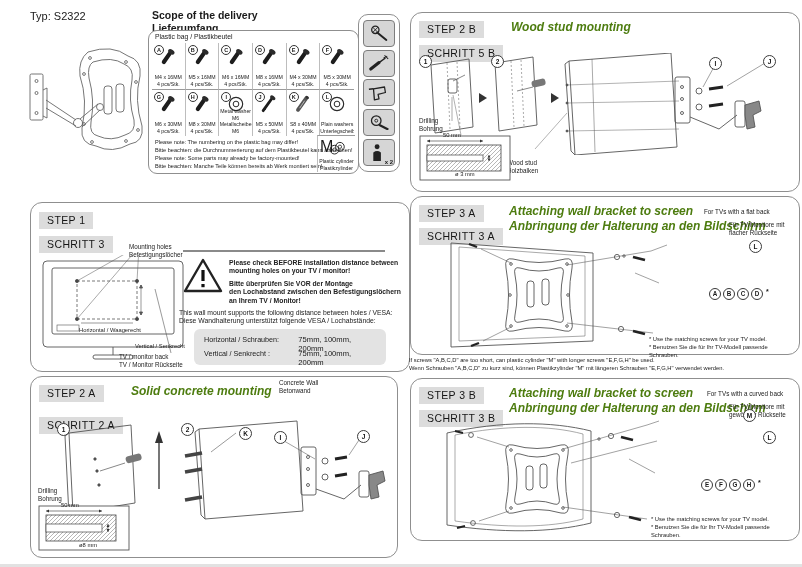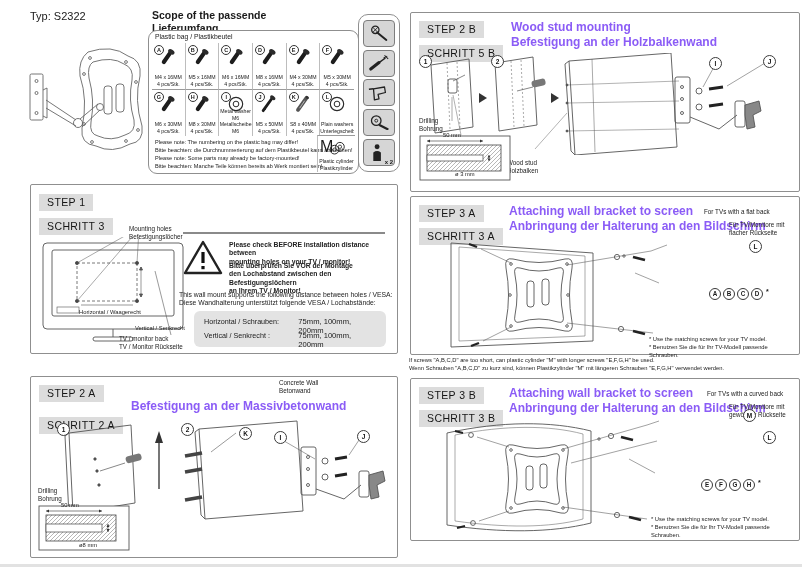--- a/index.html
+++ b/index.html
@@ -1,22 +1,22 @@
 <!DOCTYPE html>
 <html><head>
 <meta charset="utf-8">
 <style>
   html,body{margin:0;padding:0;}
   body{width:802px;height:567px;position:relative;background:#ffffff;
        font-family:"Liberation Sans","DejaVu Sans",sans-serif;color:#1a1a1a;overflow:hidden;}
   .abs{position:absolute;}
-  .panel{position:absolute;border:1.4px solid #8f8f8f;border-radius:2px;background:#fff;}
+  .panel{position:absolute;border:1.4px solid #8f8f8f;border-radius:12px;background:#fff;}
   .badge{position:absolute;background:#dcdcdc;color:#151515;font-size:10.5px;
          padding:2px 8px 3px 8px;white-space:nowrap;letter-spacing:.4px;}
-  .title{position:absolute;font-weight:bold;font-size:11.5px;white-space:nowrap;color:#8b5cf6;}
+  .title{position:absolute;font-weight:bold;font-size:11.5px;white-space:nowrap;color:#4d7c0f;font-style:italic;}
   .sub{position:absolute;font-size:6.3px;color:#222;line-height:1.25;}
   .tiny{position:absolute;font-size:6.3px;color:#222;line-height:1.25;}
   .tiny6{position:absolute;font-size:5.8px;color:#222;line-height:1.3;}
   .b{font-weight:bold;}
   .co{position:absolute;width:11px;height:11px;border:1px solid #3a3a3a;border-radius:50%;
       font-size:6.5px;font-weight:bold;display:flex;align-items:center;justify-content:center;
       background:#fff;color:#111;z-index:3;}
   .co-inline{display:inline-flex;width:10px;height:10px;border:1px solid #3a3a3a;border-radius:50%;
       font-size:6.3px;font-weight:bold;align-items:center;justify-content:center;background:#fff;margin-right:2px;}
   .letters-row{position:absolute;display:flex;align-items:center;z-index:3;}
@@ -77,21 +77,21 @@
       <circle cx="112" cy="44" r="1.4"></circle>
     <circle cx="114" cy="92" r="1.4"></circle>
       <circle cx="102" cy="103" r="1.4"></circle>
       <circle cx="68" cy="104" r="1.4"></circle>
     <circle cx="60" cy="86" r="1.4"></circle>
       <circle cx="60" cy="36" r="1.4"></circle>
   </g>
 </svg>
 
 <div class="abs" style="left:152px;top:9px;font-weight:bold;font-size:10.5px;line-height:1.2;">
-  <div>Scope of the passende</div>
+  <div>Scope of the delivery</div>
   <div>Lieferumfang</div>
 </div>
 
 <div class="panel" id="scope-panel">
   <div class="abs" id="bag-label">Plastic bag / Plastikbeutel</div>
   <div id="parts-grid">
       <div class="pcell r1">
         <span class="pletter">A</span>
         <span class="picon">
           <svg width="20" height="20" viewBox="0 0 24 24">
@@ -267,21 +267,21 @@
     </div>
     <div class="tool">
       <svg width="18" height="19" viewBox="0 0 18 20">
         <circle cx="7" cy="4" r="2.6" fill="#222"></circle>
         <path d="M3,19 L3,10 Q7,7 11,10 L11,19 Z" fill="#222"></path>
       </svg>
       <span class="x2">x 2</span>
     </div>
   </div>
 
-<div class="panel" style="left:30px;top:184px;width:366px;height:168px;">
+<div class="panel" style="left:30px;top:202px;width:366px;height:168px;padding-left:12px;">
   <div class="badge" style="left:8px;top:9px;">STEP  1</div>
   <div class="badge" style="left:8px;top:33px;">SCHRITT 3</div>
 
   <div class="tiny" style="left:98px;top:40px;">
     <div>Mounting holes</div>
     <div>Befestigungslöcher</div>
   </div>
 
   <svg class="abs" style="left:6px;top:52px;" width="158" height="112" viewBox="0 0 158 112">
     <g stroke="#555" fill="none" stroke-width="0.9">
@@ -336,21 +336,21 @@
     <div class="vesa-row" style="top:20px;">
       <span class="vl">Vertical / Senkrecht :</span>
       <span class="vv">75mm, 100mm, 200mm</span>
     </div>
   </div>
 </div>
 
 <div class="panel" style="left:30px;top:376px;width:366px;height:180px;">
   <div class="badge" style="left:8px;top:8px;">STEP  2 A</div>
   <div class="badge" style="left:8px;top:40px;">SCHRITT 2 A</div>
-  <div class="title" style="left:100px;top:22px;font-size:12px;">Befestigung an der Massivbetonwand</div>
+  <div class="title" style="left:100px;top:7px;font-size:12px;">Solid concrete mounting</div>
   <div class="tiny" style="left:248px;top:2px;">
     <div>Concrete Wall</div>
     <div>Betonwand</div>
   </div>
 
   <svg class="abs" style="left:8px;top:42px;" width="350" height="102" viewBox="0 0 350 102">
     <g stroke="#555" fill="none" stroke-width="0.9">
       <path d="M30,14 L92,6 L96,84 L34,94 Z"></path>
       <path d="M30,14 L26,17 L30,97 L34,94"></path>
       <circle cx="56" cy="40" r="1.2" fill="#444"></circle>
@@ -406,21 +406,20 @@
     <path d="M70,19 l-1.5,3 l3,0 z M70,27 l-1.5,-3 l3,0 z" fill="#333"></path>
   </svg>
   <div class="tiny6" style="left:30px;top:125px;">50 mm</div>
   <div class="tiny6" style="left:48px;top:165px;">ø8 mm</div>
 </div>
 
 <div class="panel" style="left:410px;top:12px;width:388px;height:178px;">
   <div class="badge" style="left:8px;top:8px;">STEP  2 B</div>
   <div class="badge" style="left:8px;top:32px;">SCHRITT 5 B</div>
   <div class="title" style="left:100px;top:7px;font-size:12px;">Wood stud mounting</div>
-  <div class="title" style="left:100px;top:22px;font-size:12px;">Befestigung an der Holzbalkenwand</div>
 
   <svg class="abs" style="left:6px;top:40px;" width="376" height="102" viewBox="0 0 376 102">
     <g stroke="#555" fill="none" stroke-width="0.9">
       <path d="M14,12 L52,6 L56,74 L18,80 Z"></path>
       <path d="M30,10 L33,76 M40,9 L43,75" stroke-dasharray="2,2" stroke-width="0.5"></path>
       <path d="M36,28 L48,22" stroke-width="0.7"></path>
       <rect x="31" y="26" width="9" height="14" rx="2"></rect>
       <path d="M35,44 L35,68" stroke-width="0.5"></path>
       <path d="M62,40 l0,10 l8,-5 z" fill="#333" stroke="none"></path>
       <path d="M78,10 L116,4 L120,72 L82,78 Z"></path>

